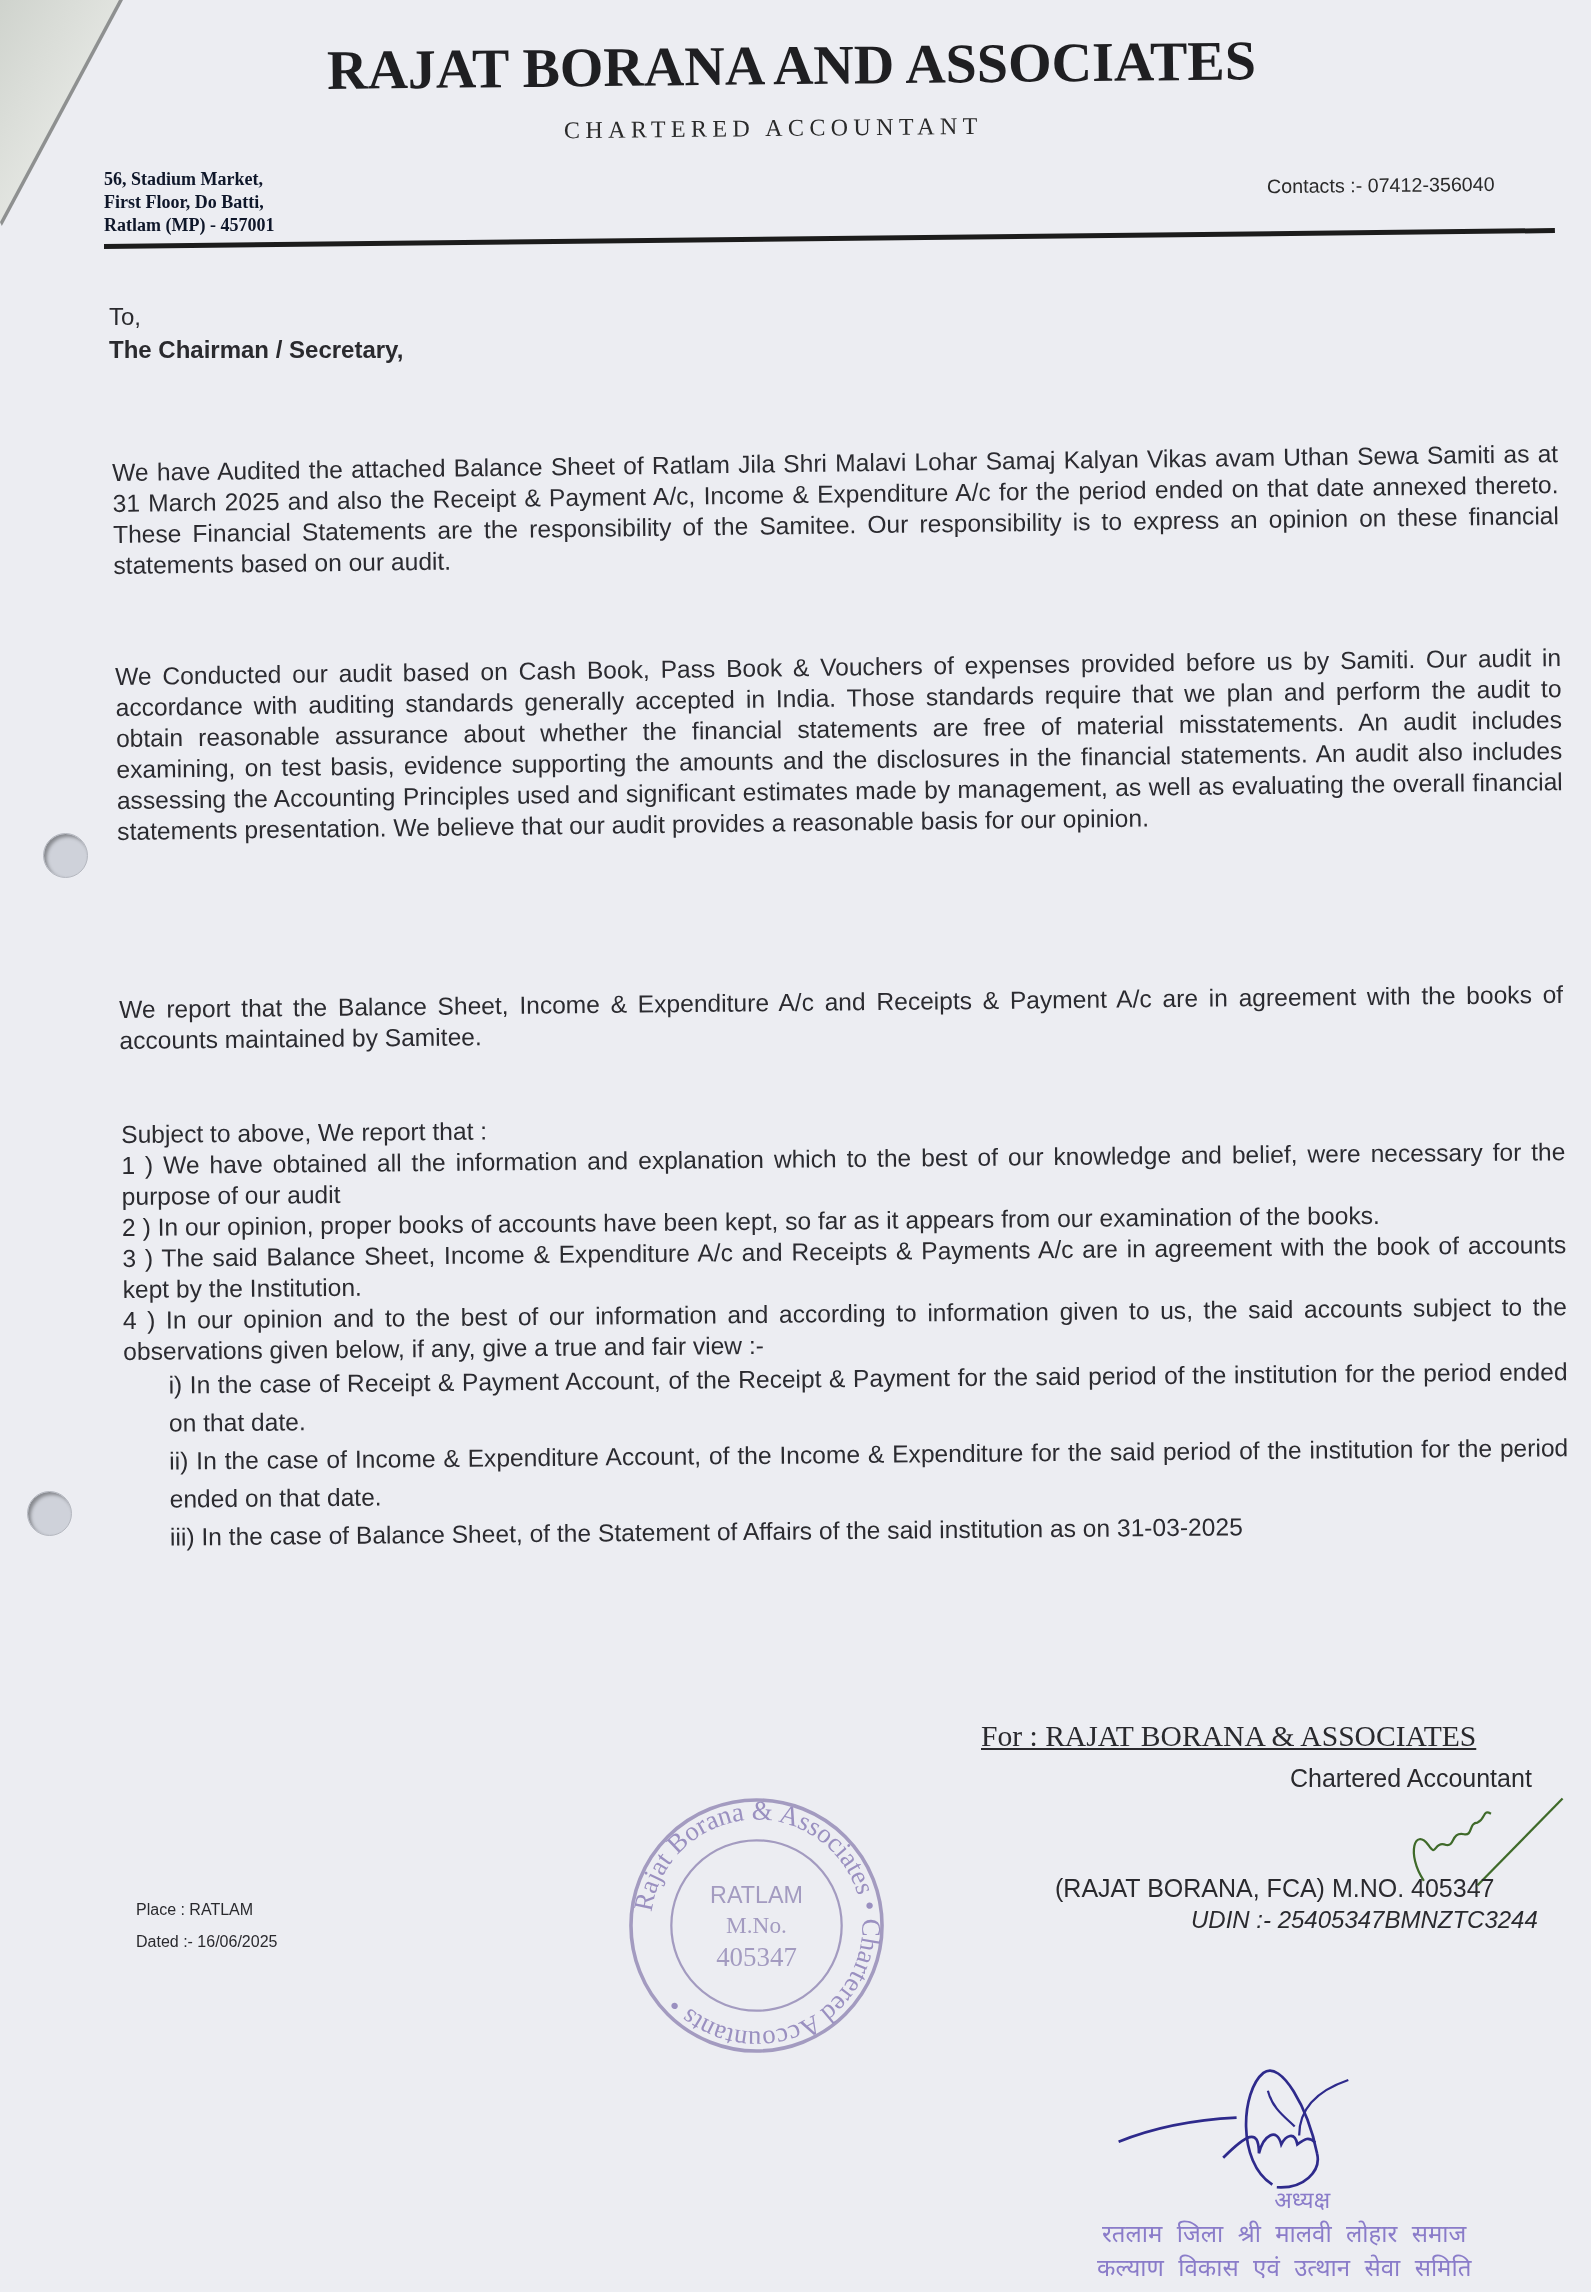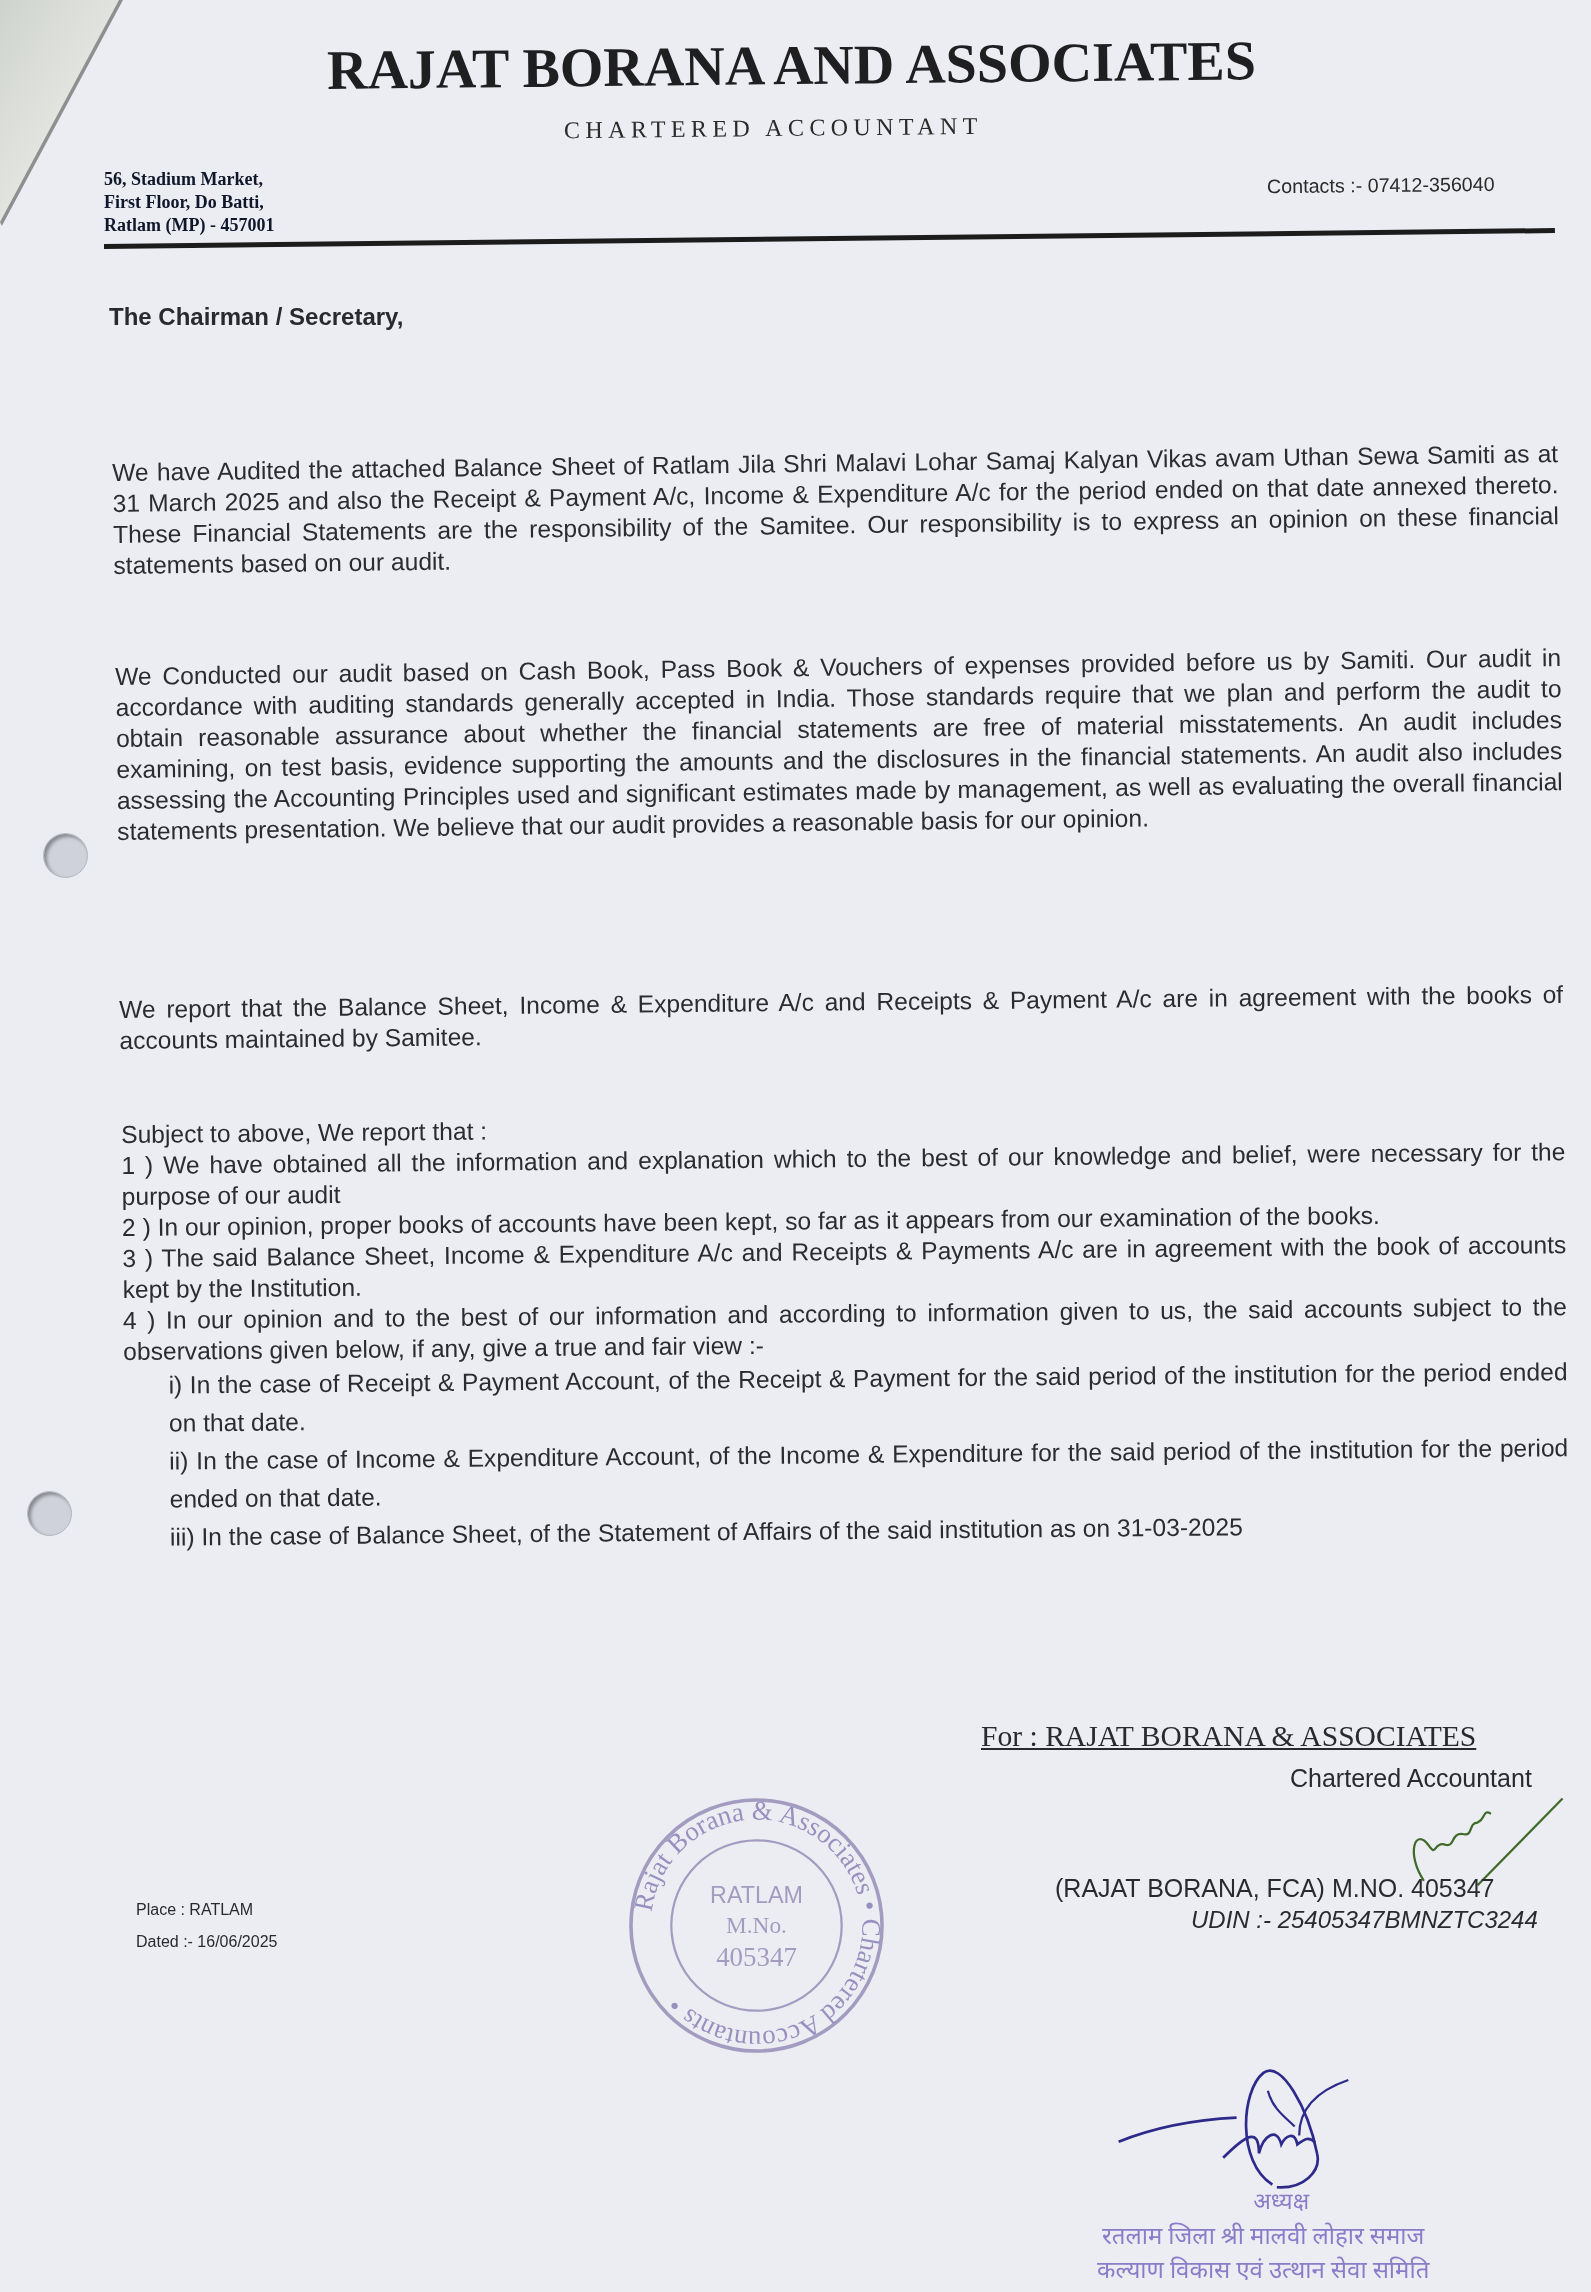--- a/index.html
+++ b/index.html
@@ -63,21 +63,21 @@
   }
   .ca-label { position:absolute; left:1290px; top:1764px; font-size:25px; }
   .fca-line { position:absolute; left:1055px; top:1874px; font-size:25px; white-space:nowrap; }
   .udin-line { position:absolute; left:1191px; top:1906px; font-size:24px; white-space:nowrap;font-style:italic; }
   .place-line { position:absolute; left:136px; top:1894px; font-size:16px; line-height:32px; }
   .stamp {
     position:absolute; left:622px; top:1791px; width:269px; height:269px;
   }
   .hindi-stamp {
     position:absolute; left:1097px; top:2185px; font-size:24px; line-height:34px;
-    color:#8a7cc9; text-align:center; font-family:Liberation Serif, serif;
+    color:#8a7cc9; text-align:center; font-family:Liberation Mono, monospace;
   }
 </style>
 </head>
 <body>
 
 <div class="page-corner"></div>
 <div class="page-edge"></div>
 
 <div class="punch-hole" style="left:43px;top:833px;"></div>
 <div class="punch-hole" style="left:27px;top:1491px;"></div>
@@ -88,20 +88,21 @@
   <div class="address">
     <div>56, Stadium Market,</div>
     <div>First Floor, Do Batti,</div>
     <div>Ratlam (MP) - 457001</div>
   </div>
   <div class="contacts">Contacts :- 07412-356040</div>
   <div class="rule"></div>
 </header>
 
 <div class="addressee">
+  <div>To,</div>
   <div class="bold">The Chairman / Secretary,</div>
 </div>
 
 <div class="body-text" style="left:112px;top:457px;width:1446px;transform:rotate(-0.75deg);">
   <p>We have Audited the attached Balance Sheet of Ratlam Jila Shri Malavi Lohar Samaj Kalyan Vikas avam Uthan Sewa Samiti  as at 31 March 2025 and also the Receipt &amp; Payment A/c, Income &amp; Expenditure A/c for the period ended on that date annexed thereto. These Financial Statements are the responsibility of the Samitee. Our responsibility is to express an opinion on these financial statements based on our audit.</p>
 </div>
 
 <div class="body-text" style="left:115px;top:661px;width:1446px;transform:rotate(-0.75deg);">
   <p>We Conducted our audit based on Cash Book, Pass Book &amp; Vouchers of expenses provided before us by Samiti. Our audit in accordance with auditing standards generally accepted in India. Those standards require that we plan and perform the audit to obtain reasonable assurance about whether the financial statements are free of material misstatements. An audit includes examining, on test basis, evidence supporting the amounts and the disclosures in the financial statements. An audit also includes assessing the Accounting Principles used and significant estimates made by management, as well as evaluating the overall financial statements presentation. We believe that our audit provides a reasonable basis for our opinion.</p>
 </div>

